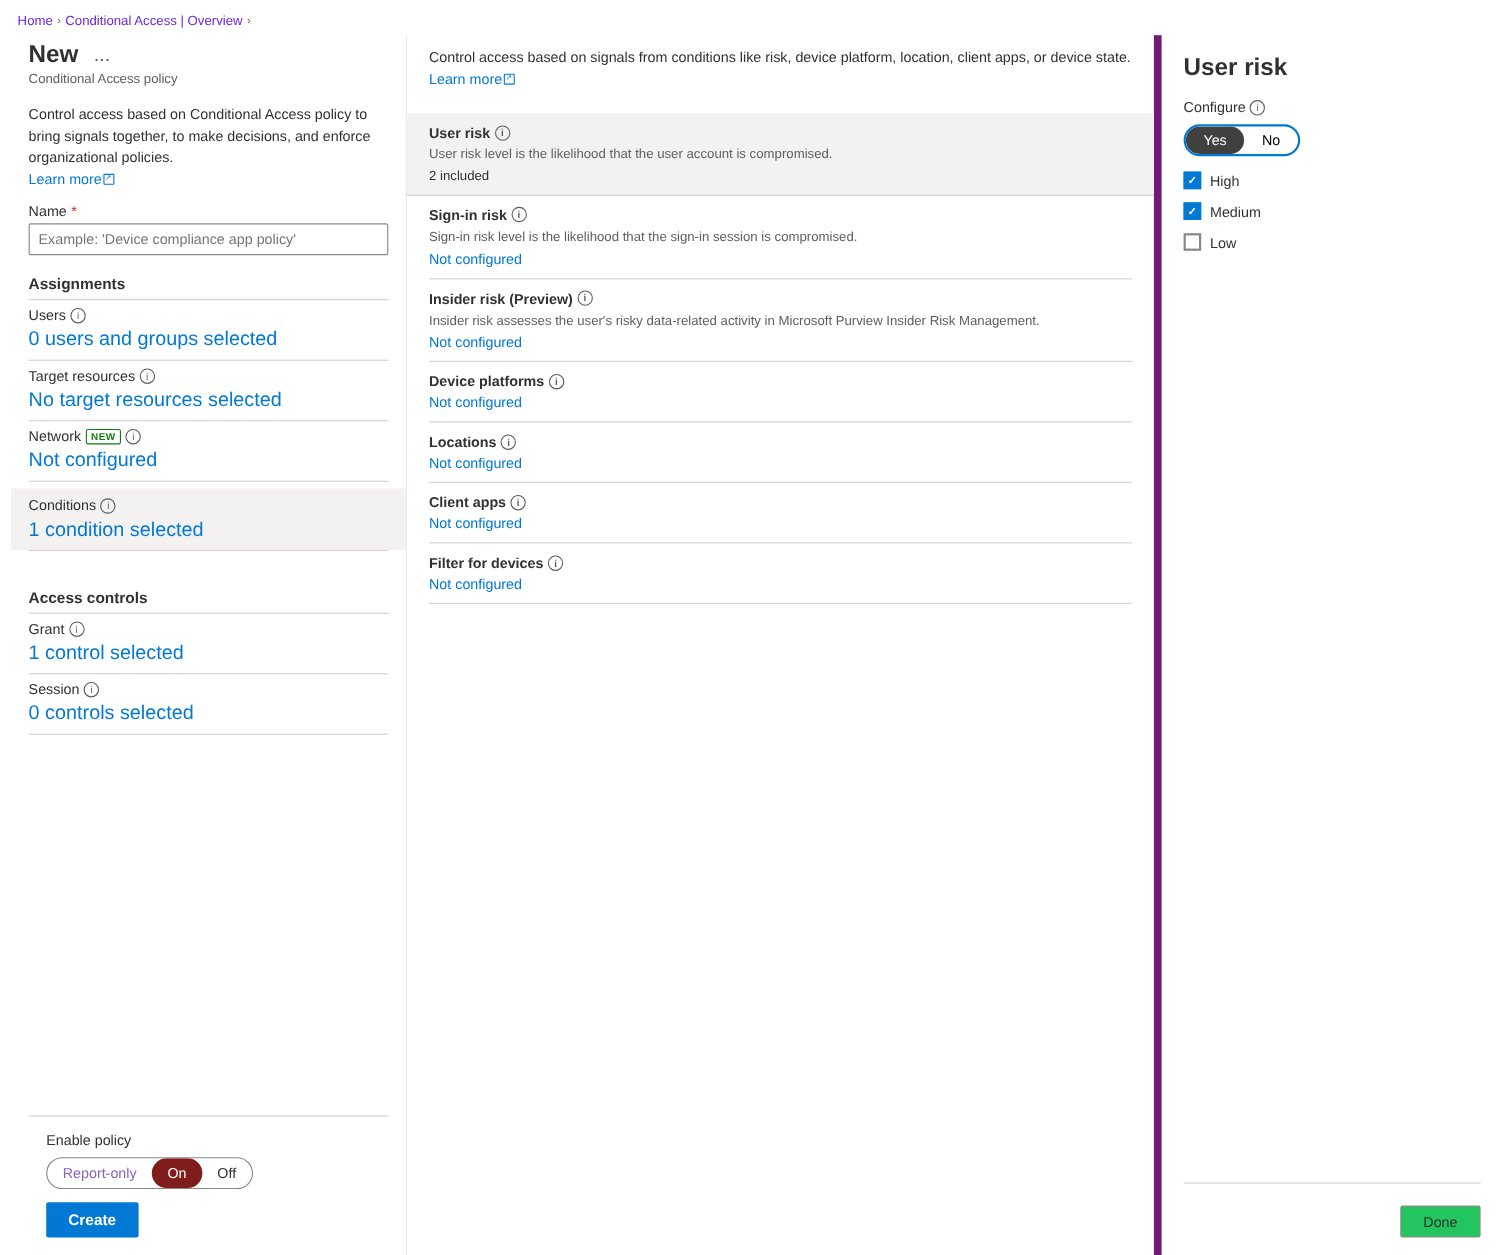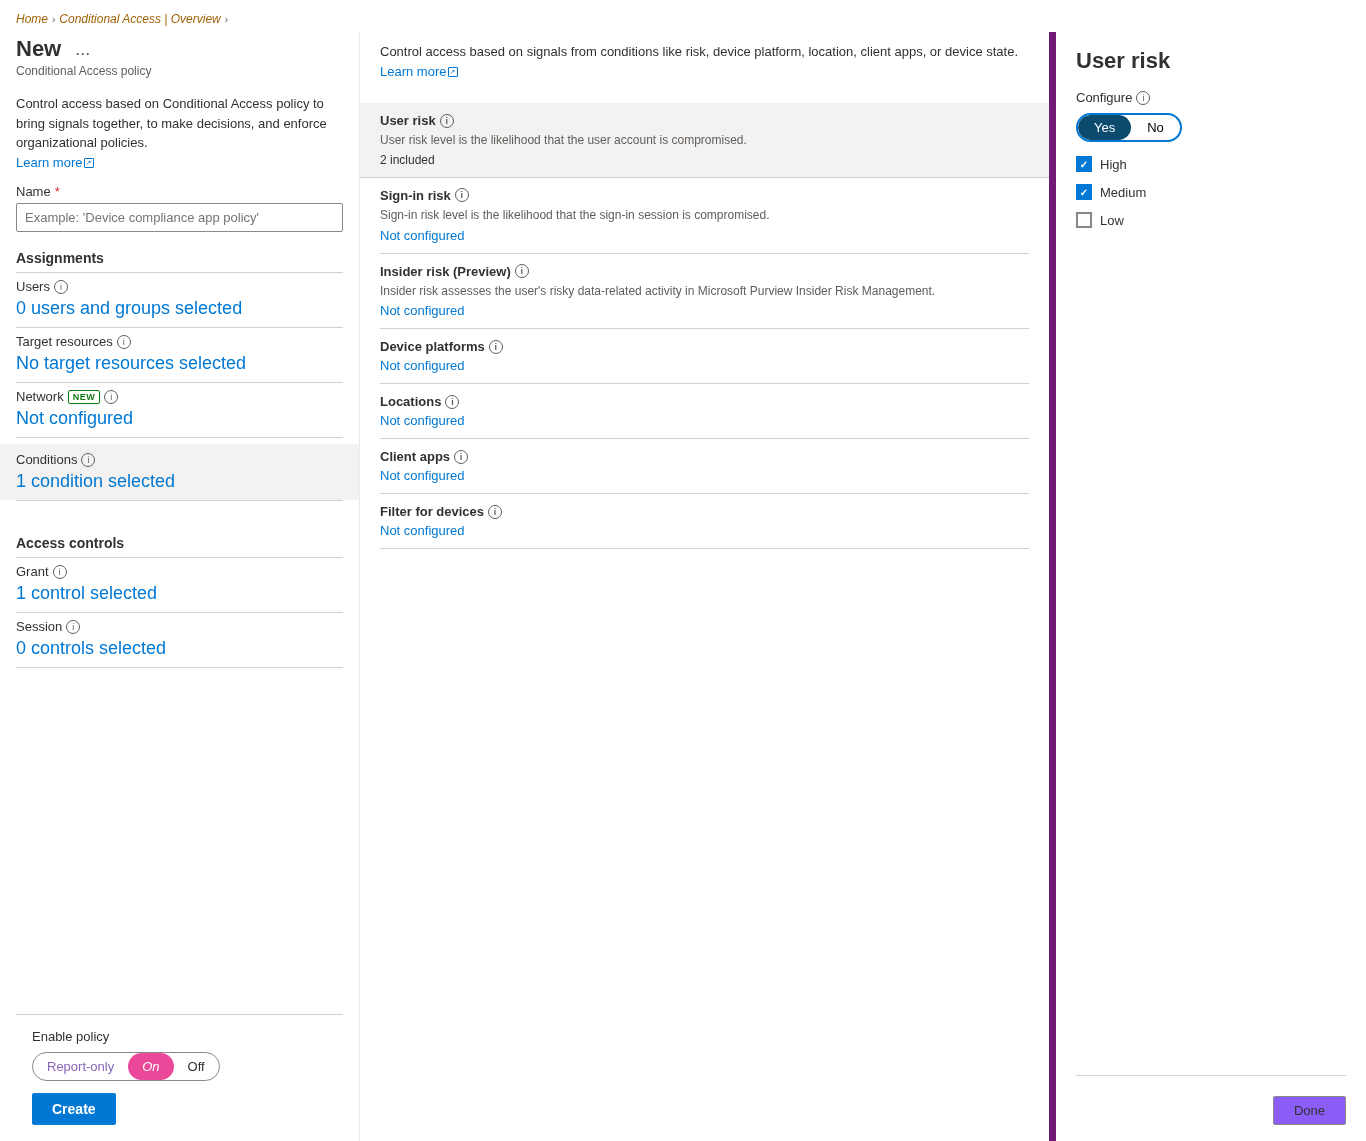--- a/index.html
+++ b/index.html
@@ -15,26 +15,27 @@
 
     .breadcrumb {
       display: flex;
       align-items: center;
       padding: 12px 16px 6px;
       font-size: 12px;
       color: #0078d4;
       gap: 4px;
     }
     .breadcrumb span { color: #605e5c; }
-    .breadcrumb a { color: #a16207; text-decoration: none; cursor: pointer; font-style: italic; }
+    .breadcrumb a { color: #6d28d9; text-decoration: none; cursor: pointer; }
     .chevron { color: #605e5c; font-size: 10px; }
 
     .main-wrapper {
       display: flex;
       flex: 1;
+      padding-left: 10px;
     }
 
     
     .left-panel {
       width: 360px;
       border-right: 1px solid #edebe9;
       padding: 0 16px;
       display: flex;
       flex-direction: column;
     }
@@ -187,24 +188,23 @@
     }
     .toggle-option {
       padding: 6px 14px;
       font-size: 13px;
       cursor: pointer;
       background: none;
       border: none;
       color: #323130;
     }
     .toggle-option.active-on {
-      background: #ec4899;
+      background: #7f1d1d;
       color: #fff;
       border-radius: 18px;
-      font-style: italic;
     }
     .toggle-option.active-report {
       color: #8764b8;
     }
     .create-btn {
       background: #0078d4;
       color: #fff;
       border: none;
       padding: 8px 20px;
       font-size: 14px;
@@ -293,21 +293,21 @@
       margin-bottom: 14px;
     }
     .yn-option {
       padding: 5px 16px;
       font-size: 13px;
       cursor: pointer;
       background: none;
       border: none;
     }
     .yn-option.active {
-      background: #0c4a6e;
+      background: #404040;
       color: #fff;
       border-radius: 18px;
     }
     .configure-hint {
       font-size: 13px;
       color: #323130;
       line-height: 1.5;
       margin-bottom: 14px;
     }
     .checkbox-item {
@@ -339,21 +339,21 @@
     .checkbox-label {
       font-size: 13px;
     }
 
     .done-btn-area {
       margin-top: auto;
       padding-top: 20px;
       border-top: 1px solid #d2d0ce;
     }
     .done-btn {
-      background: #8b5cf6;
+      background: #22c55e;
       color: #323130;
       border: 1px solid #8a8886;
       padding: 6px 20px;
       font-size: 13px;
       cursor: pointer;
       border-radius: 2px;
       float: right;
     }
   </style>
 </head>

